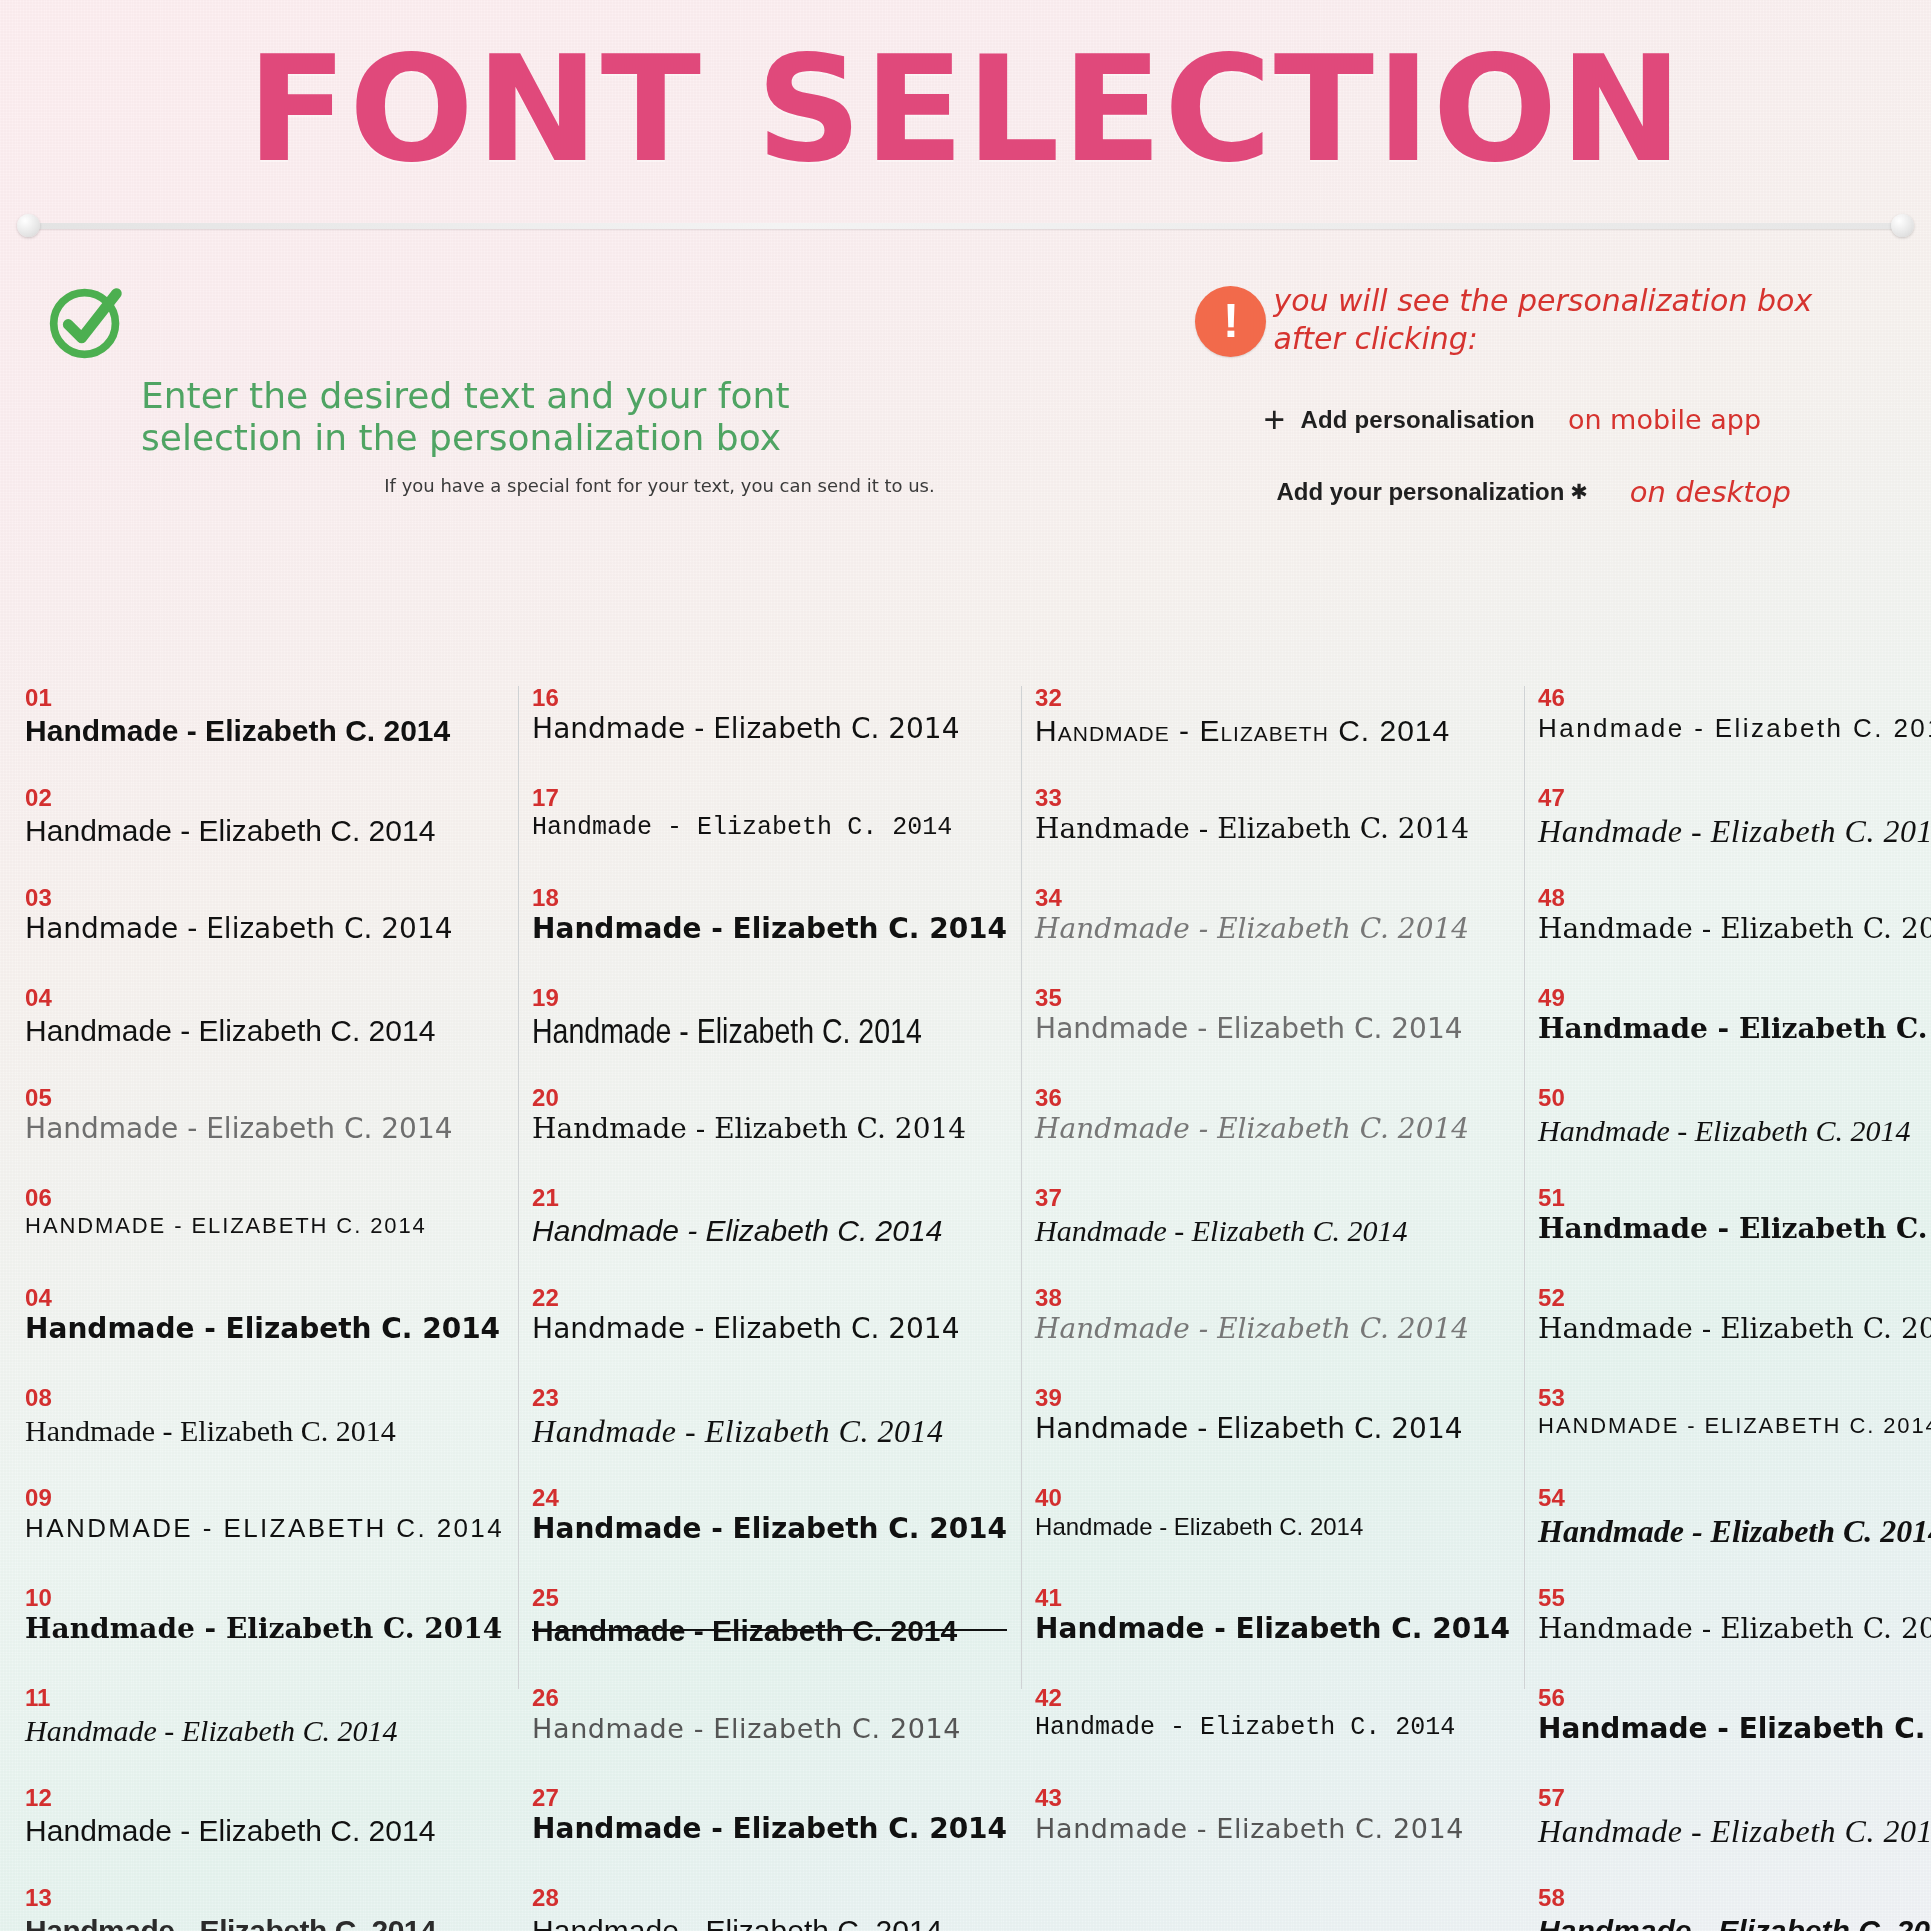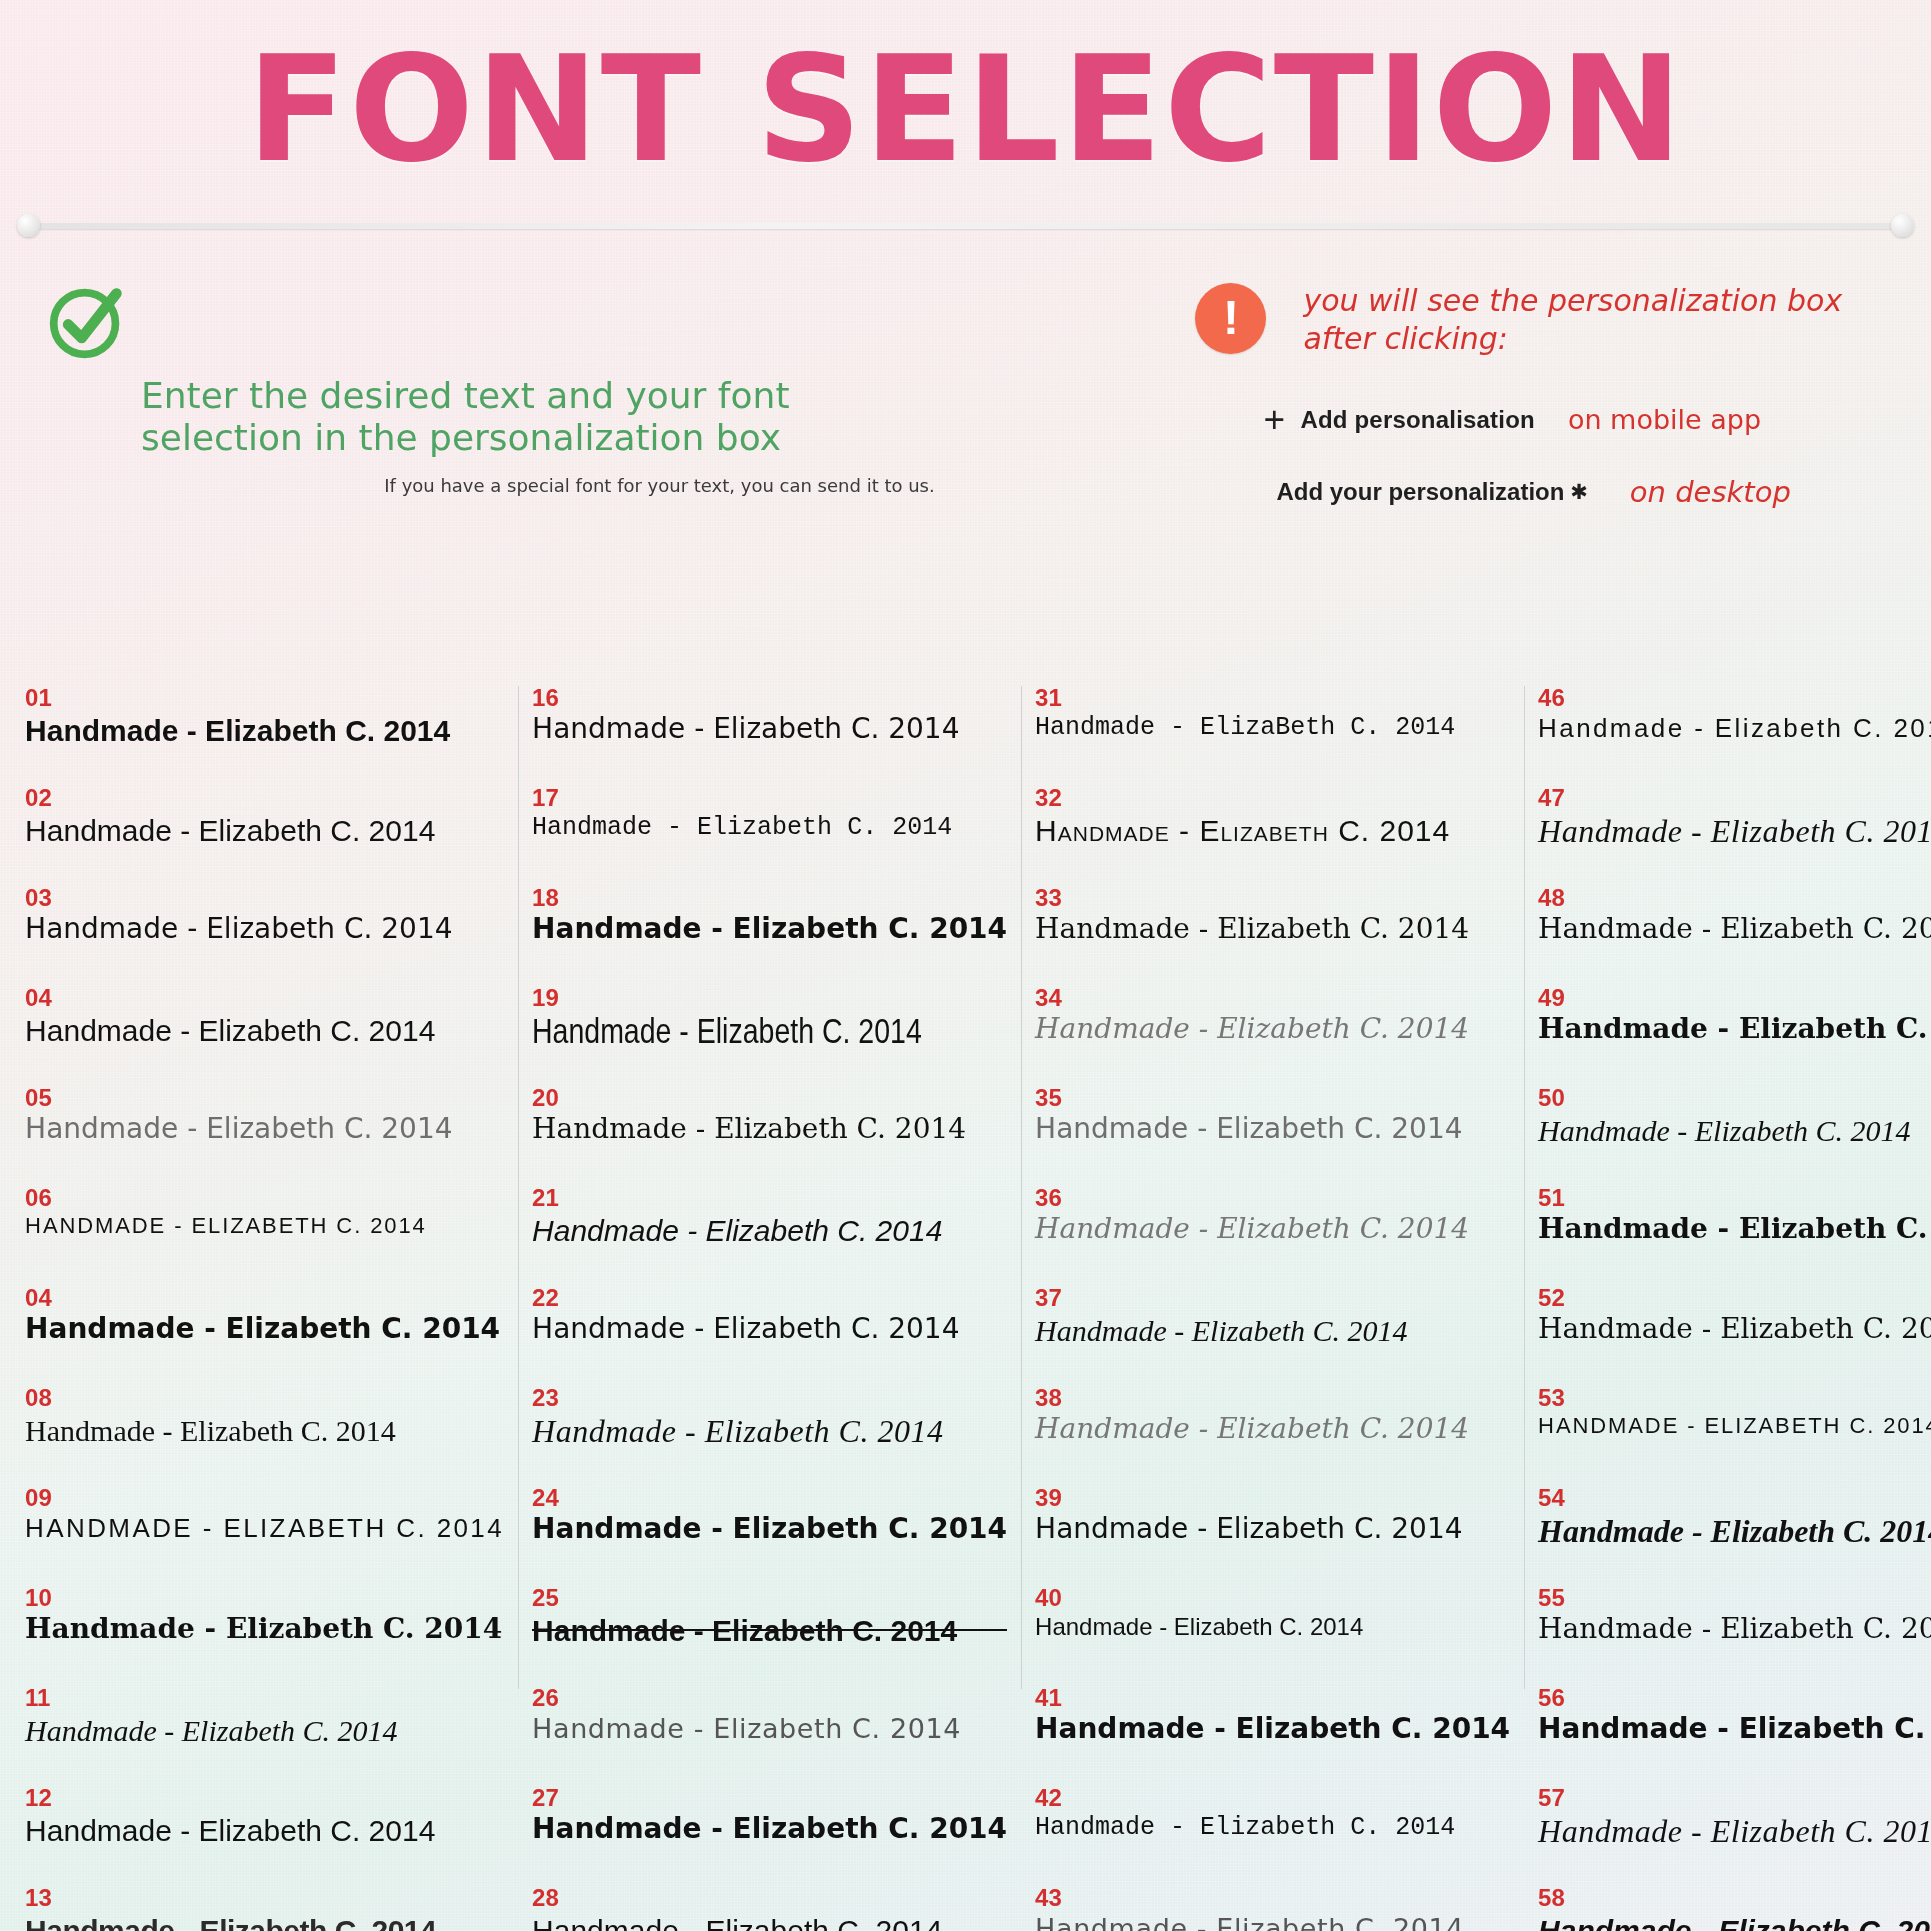--- a/index.html
+++ b/index.html
@@ -121,22 +121,22 @@
     text-align: center;
   }
 
   .right-block {
     flex: 1;
     position: relative;
     padding-left: 17.4px;
   }
   .warn-row {
     display: flex;
-    align-items: center;
-    gap: 37px;
+    align-items: flex-end;
+    gap: 7px;
   }
   .warn-icon {
     width: 71px;
     height: 71px;
     flex: 0 0 auto;
     border-radius: 50%;
     background: #f26a4b;
     position: relative;
     box-shadow: 0 1px 1.9px rgba(0,0,0,.12);
   }
@@ -437,24 +437,20 @@
         </div>
       <div class="entry">
           <div class="num">28</div>
           <div class="sample s-sans">Handmade - Elizabeth C. 2014</div>
         </div>
 
     </div>
 
     <div class="col">
       <div class="entry">
-          <div class="num">31</div>
-          <div class="sample s-mono">Handmade - ElizaBeth C. 2014</div>
-        </div>
-      <div class="entry">
           <div class="num">32</div>
           <div class="sample s-caps">Handmade - Elizabeth C. 2014</div>
         </div>
       <div class="entry">
           <div class="num">33</div>
           <div class="sample s-dserif">Handmade - Elizabeth C. 2014</div>
         </div>
       <div class="entry">
           <div class="num">34</div>
           <div class="sample s-lightser">Handmade - Elizabeth C. 2014</div>

